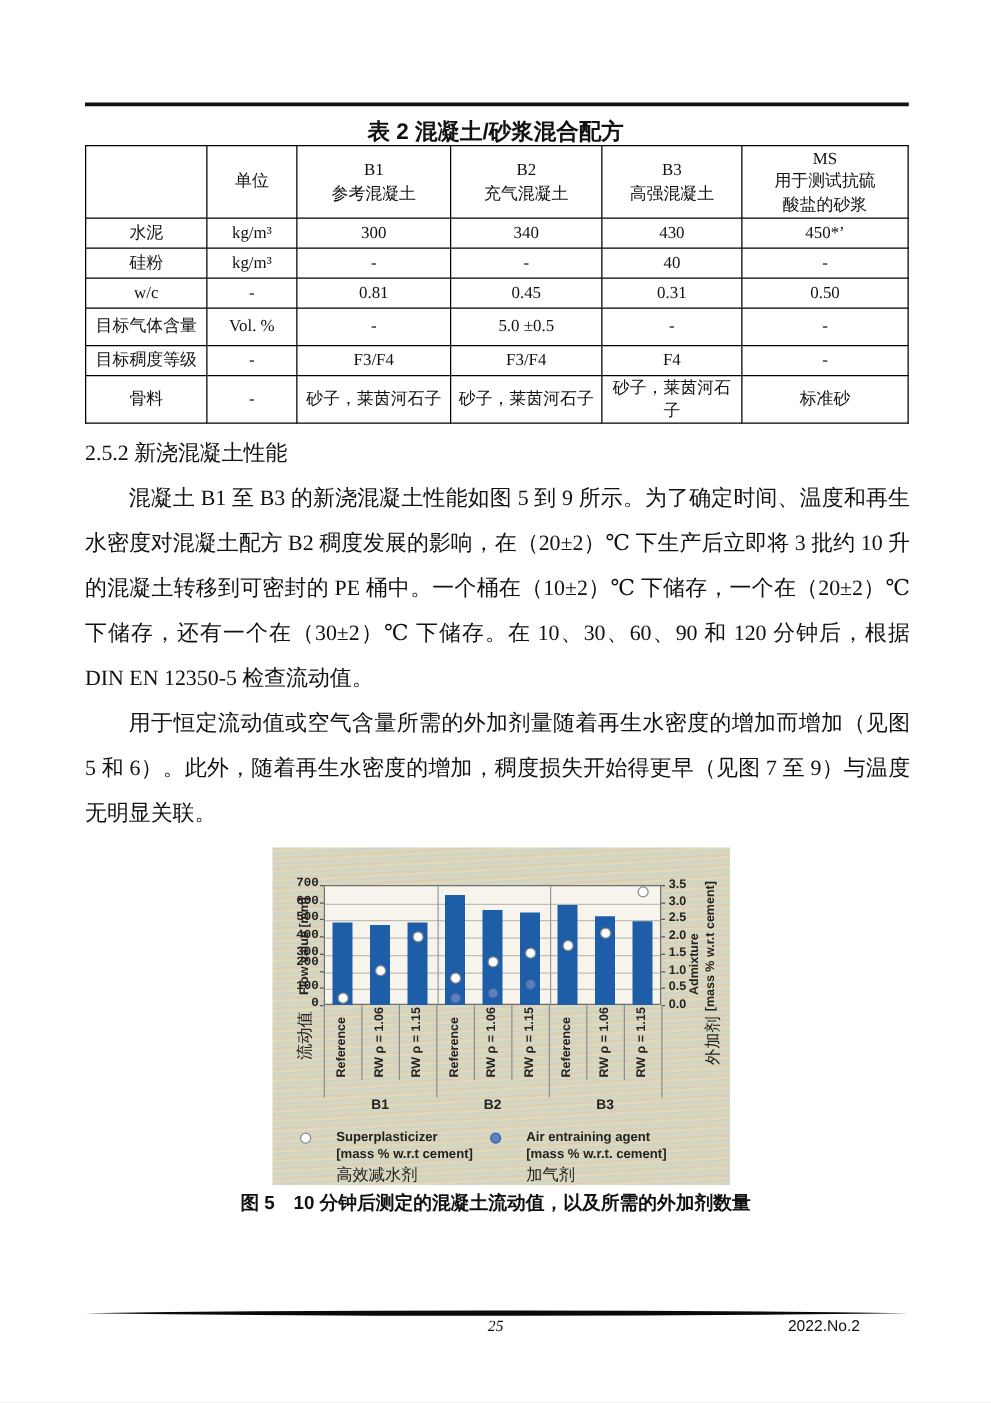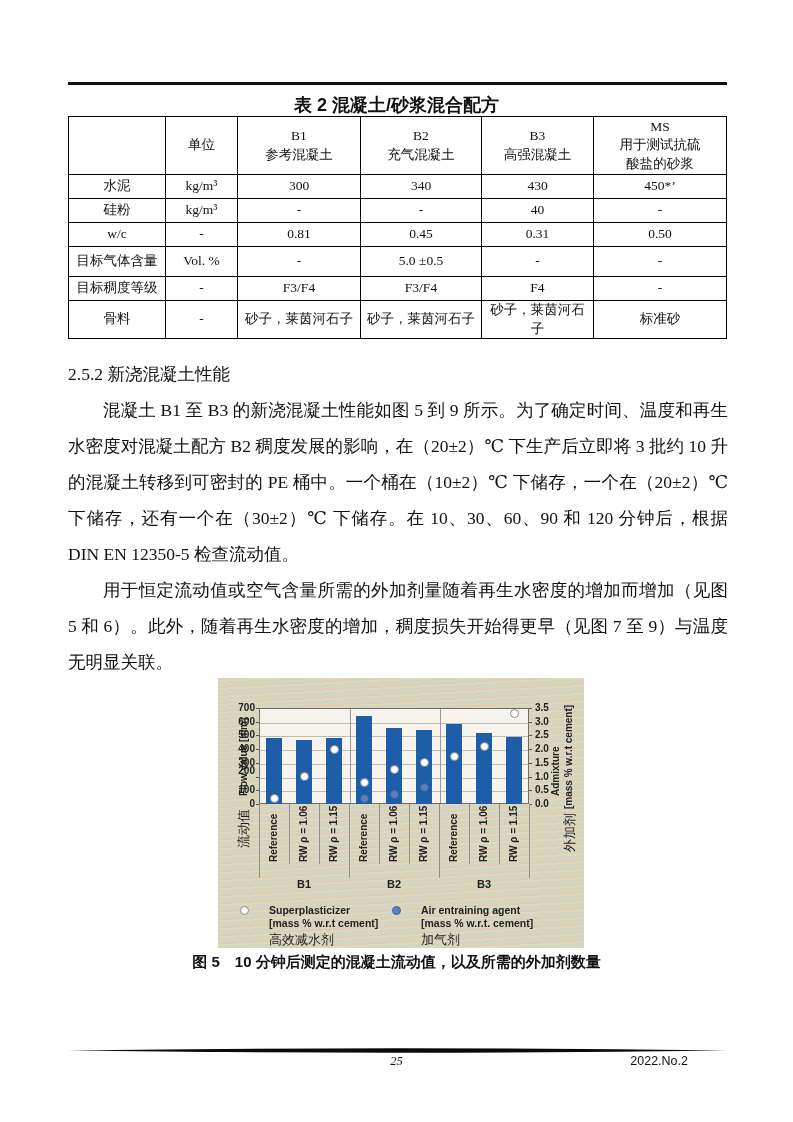--- a/index.html
+++ b/index.html
@@ -27,42 +27,42 @@
     position:absolute; top:116px; left:68px; width:658px;
     border-collapse:collapse; table-layout:fixed;
     font-size:13.5px; text-align:center;
   }
   table.mix-table th, table.mix-table td {
     border:1.4px solid #000; text-align:center; vertical-align:middle;
     padding:0 2px; font-weight:normal; line-height:1.35;
   }
   
   .body-text { position:absolute; top:344px; left:68px; width:660px; font-size:17.5px; line-height:36px; }
-  .section-heading { text-align:left;margin-top:12px; }
+  .section-heading { text-align:left; }
   .para { text-align:justify; text-indent:2em; }
   
   .figure {
     position:absolute; left:218px; top:678px; width:366px; height:270px;
     background:
       repeating-linear-gradient(177deg,
         rgba(255,185,185,0.16) 0 2px, rgba(255,250,170,0.18) 2px 4px,
         rgba(175,220,255,0.13) 4px 6px, rgba(195,255,195,0.15) 6px 8px),
       #d7d2bc;
     font-family:"Liberation Sans","DejaVu Sans",sans-serif;
   }
   .plot { position:absolute; background:#f6f4ec; border:1px solid #6e6e6e; }
   .gridline { position:absolute; left:0; width:100%; height:1px; background:#bfbdb2; }
   .vsep-in { position:absolute; top:0; width:1px; height:100%; background:#9a9a9a; }
   .vsep-out { position:absolute; width:1px; background:#8f8f8f; }
   .bar { position:absolute; }
   .dot { position:absolute; width:9px; height:9px; border-radius:50%; z-index:3; }
   .dot.open { background:#fff; border:1px solid #8a8a8a; }
   .dot.fill { border:1px solid #3c61a0; }
   .tick-label { position:absolute; font-size:10px; font-weight:bold; color:#222; line-height:12px; }
-  .tick-label.left { text-align:right; }
+  .tick-label.left { text-align:right;font-family:Liberation Mono, monospace; }
   .tickmark { position:absolute; height:1px; background:#555; }
   .rot { position:absolute; white-space:nowrap; transform:rotate(-90deg); transform-origin:0 0; }
   .axis-title { font-size:10px; font-weight:bold; color:#222; }
   .axis-zh { font-size:13px; font-family:"Liberation Serif","DejaVu Serif",serif; color:#222; }
   .xlab { font-size:10px; font-weight:bold; color:#222; line-height:12px; }
   .group-label { position:absolute; text-align:center; font-size:11px; font-weight:bold; color:#222; }
   .legend-item { position:absolute; display:flex; gap:20px; }
   .legend-marker { width:9px; height:9px; border-radius:50%; margin-top:2px; flex:0 0 auto; }
   .legend-marker.open { background:#fff; border:1.5px solid #8a8a8a; }
   .legend-text { font-size:10.5px; font-weight:bold; line-height:13px; color:#222; }

